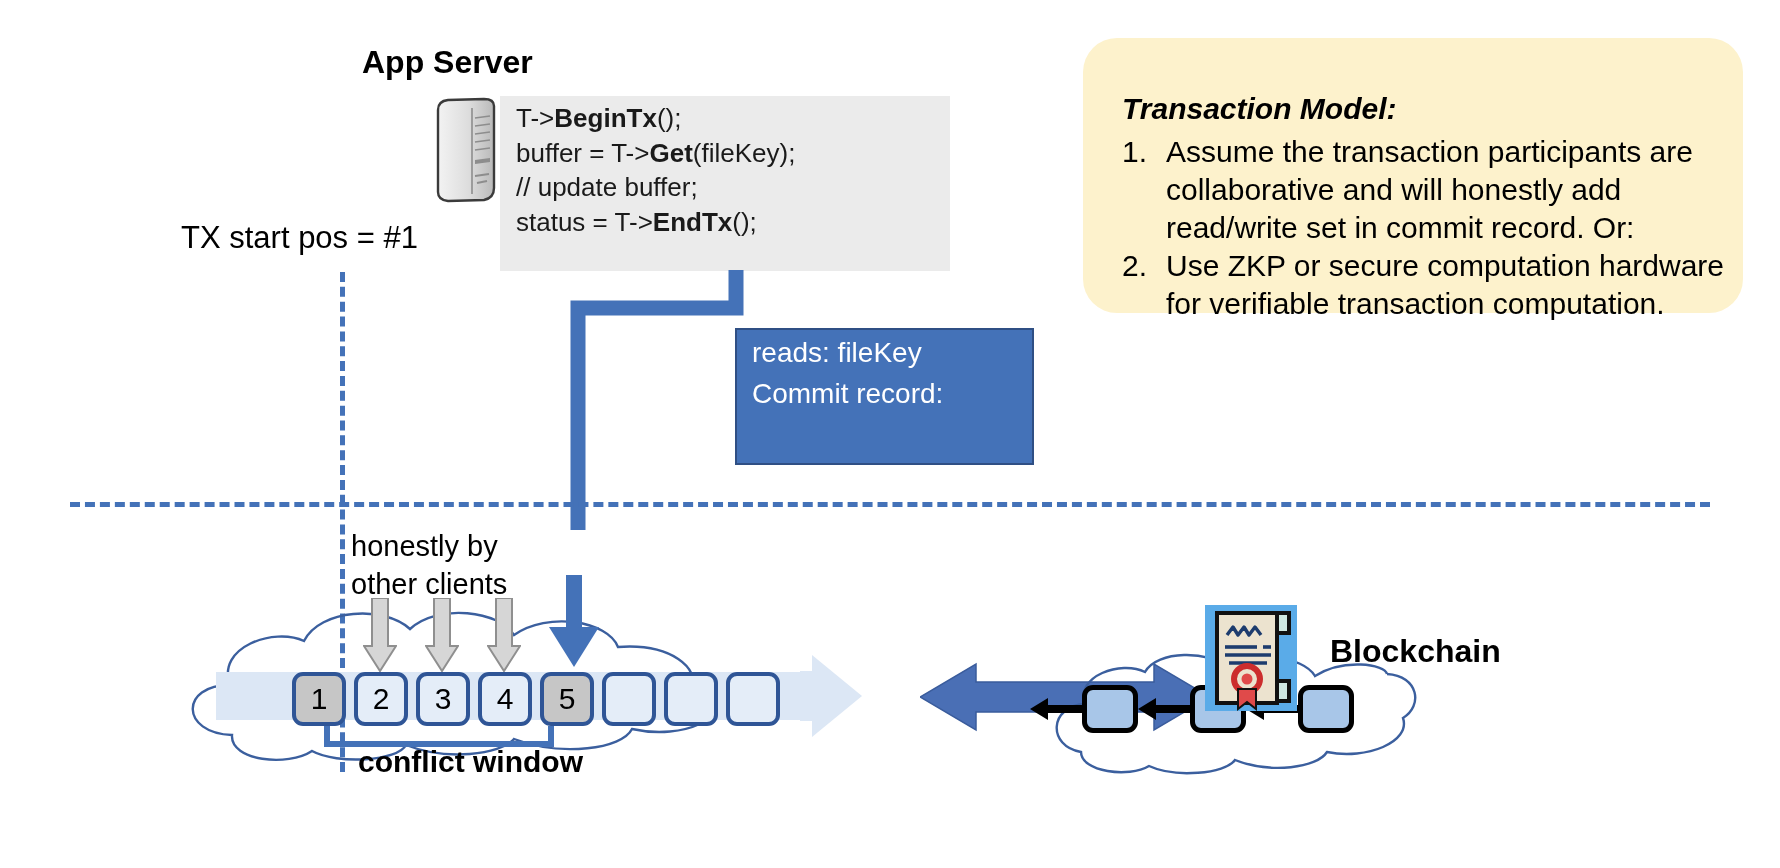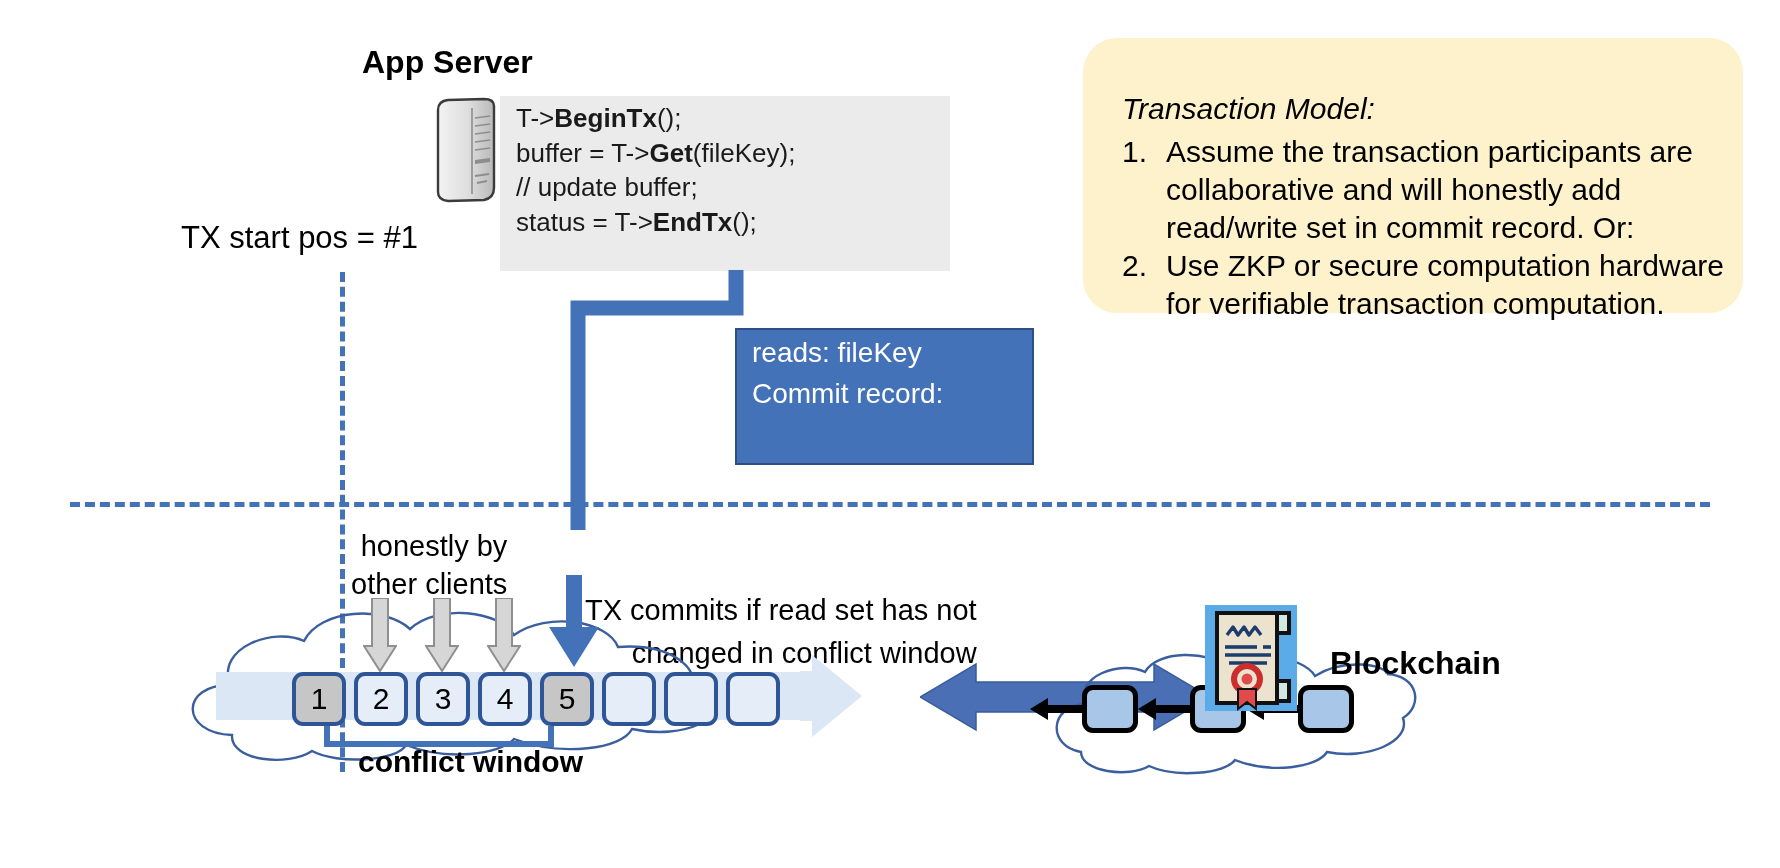--- a/index.html
+++ b/index.html
@@ -11,21 +11,21 @@
     font-family: "Liberation Sans", sans-serif;
     color: #000000;
   }
   #canvas {
     position: relative;
     width: 1780px;
     height: 868px;
     background: #ffffff;
     overflow: hidden;
   }
-  .abs { position: absolute; text-align: right; }
+  .abs { position: absolute; }
 
   
   #app-server-title {
     left: 362px; top: 44px;
     font-size: 32px;
     font-weight: bold;
     letter-spacing: 0px;
   }
 
   
@@ -59,21 +59,21 @@
   #tx-model-box {
     left: 1083px; top: 38px;
     width: 660px; height: 275px;
     background: #fdf2cc;
     border-radius: 34px;
   }
   #tx-model-title {
     position: absolute;
     left: 1122px; top: 92px;
     font-size: 30px;
-    font-weight: normal;
+    font-weight: bold;
     font-style: italic;
   }
   #tx-model-list {
     position: absolute;
     left: 1122px; top: 133px;
     width: 620px;
     font-size: 30px;
     line-height: 38px;
   }
   #tx-model-list .tm-item {
@@ -169,21 +169,20 @@
 
   
   #bc-double-arrow { left: 920px; top: 660px; width: 290px; height: 74px; }
   #bc-cloud { left: 1045px; top: 650px; width: 400px; height: 130px; }
   #cert-icon { left: 1205px; top: 605px; width: 92px; height: 106px; }
   #blockchain-label {
     left: 1330px; top: 633px;
     font-size: 32px;
     font-weight: bold;
     white-space: nowrap;
-    margin-top: 12px;
   }
   .bc-block {
     width: 56px; height: 48px;
     border: 5px solid #000000;
     border-radius: 11px;
     background: #a8c6e8;
     box-sizing: border-box;
   }
   .bc-arrow { width: 52px; height: 22px; }
 </style>
@@ -255,24 +254,20 @@
     <span class="ln">Commit record:</span>
   </div>
 
   <div class="abs" id="divider-h"></div>
   <div class="abs" id="divider-v"></div>
 
   <div class="abs" id="updates-label">
     <span style="display:block">honestly by</span>
     <span style="display:block">other clients</span>
   </div>
-  <div class="abs" id="tx-commits-label">
-    <span style="display:block">TX commits if read set has not</span>
-    <span style="display:block">changed in conflict window</span>
-  </div>
 
   <div class="abs" id="ledger-cloud">
     <svg width="690" height="180" viewBox="0 0 690 180">
       <g fill="none" stroke="#3b5f9e" stroke-width="2.4">
         <path d="M60,100 C10,100 10,148 62,150 C60,176 118,182 142,166
                  C168,180 228,176 236,160 C276,176 330,170 344,154
                  C392,172 452,164 462,144 C516,156 560,130 548,110"></path>
         <path d="M60,100 C46,62 104,42 134,56 C150,24 214,20 240,44
                  C268,18 330,26 344,50 C378,26 438,36 448,62
                  C502,58 530,84 522,104"></path>

